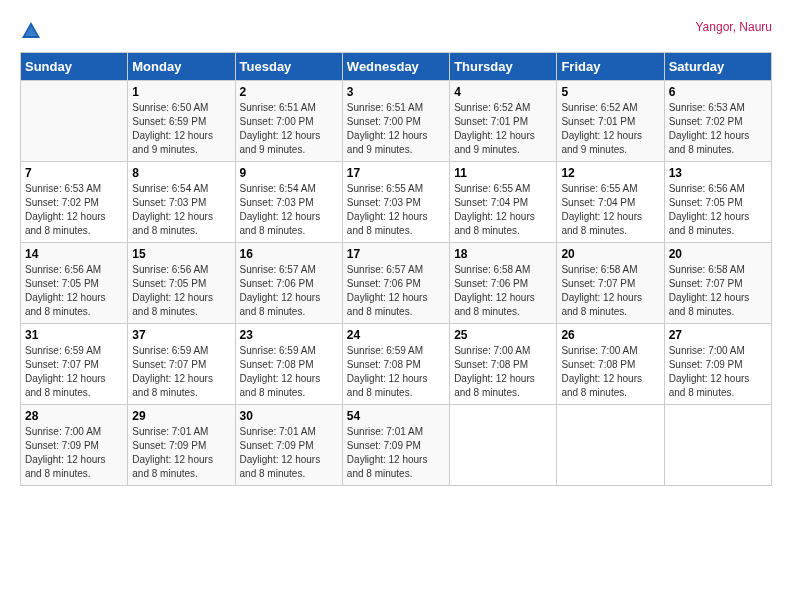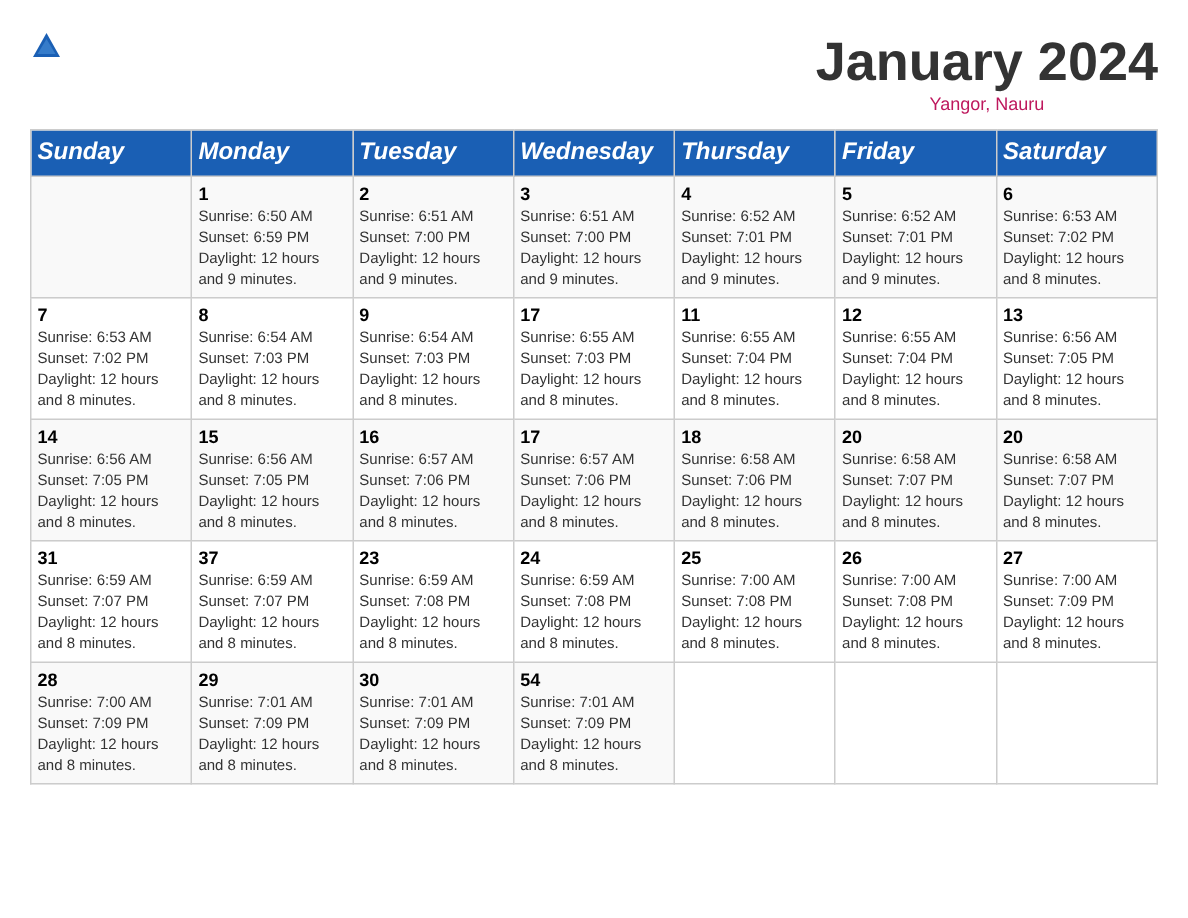--- a/index.html
+++ b/index.html
@@ -41,23 +41,22 @@
     table {
       width: 100%;
       border-collapse: collapse;
       font-size: 11px;
     }
     thead tr th {
       background-color: #1a5fb4;
       color: #fff;
       padding: 6px 4px;
       text-align: left;
-      font-size: 16px;
+      font-size: 13px;
       border: 1px solid #ccc;
-      font-style: italic;
     }
     tbody tr td {
       border: 1px solid #ccc;
       vertical-align: top;
       padding: 4px;
       width: calc(100% / 7);
       min-height: 70px;
       height: 80px;
     }
     .day-number {
@@ -85,21 +84,20 @@
 <body>
 
 <div class="header-area">
   <div class="logo">
     <svg class="logo-icon" viewBox="0 0 22 22" xmlns="http://www.w3.org/2000/svg">
       <polygon points="11,2 20,18 2,18" fill="#1a5fb4"></polygon>
       <polygon points="11,6 17,16 5,16" fill="#4a90d9" opacity="0.6"></polygon>
     </svg>
   </div>
   <div class="title-area">
-    <div class="month-title">January 2024</div>
     <div class="location-subtitle">Yangor, Nauru</div>
   </div>
 </div>
 
 <table>
   <thead>
     <tr id="header-row">
     <th>Sunday</th>
         <th>Monday</th>
         <th>Tuesday</th>

